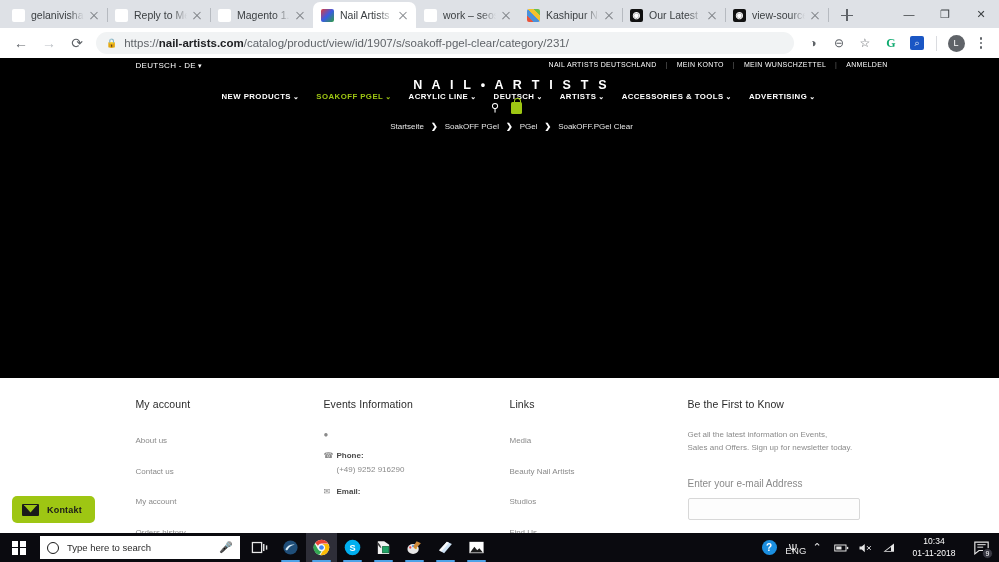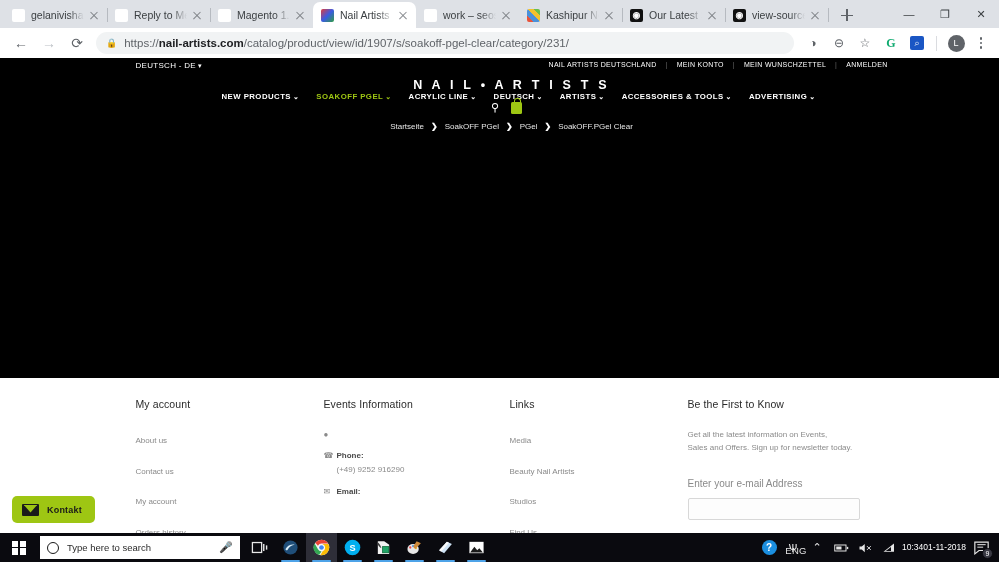--- a/index.html
+++ b/index.html
@@ -252,21 +252,21 @@
   .gl { width:17px;height:17px; display:block; }
 
   .tray {
     position:absolute; right:0; top:0; height:29px; display:flex; align-items:center;
     gap:0px; padding-right:4px;
   }
   .tr { width:24px;height:29px;display:flex;align-items:center;justify-content:center;
         color:#e6e6e6;font-size:11px; }
   .tr.lang { width:30px; font-size:9.5px; letter-spacing:.3px; }
   .clock {
-    width:66px; height:29px; display:flex; flex-direction:row;
+    width:66px; height:29px; display:flex; flex-direction:column;
     align-items:center; justify-content:center; color:#fff; font-size:8.5px;
     line-height:1.35;
   }
   .notif { width:28px;height:29px;display:flex;align-items:center;justify-content:center;
            position:relative; }
   .notif .badge {
     position:absolute; right:2px; bottom:3px; width:11px;height:11px;border-radius:50%;
     background:#3a3a44; color:#fff; font-size:7px; display:flex;
     align-items:center; justify-content:center; border:1px solid #0a0a0f;
   }

